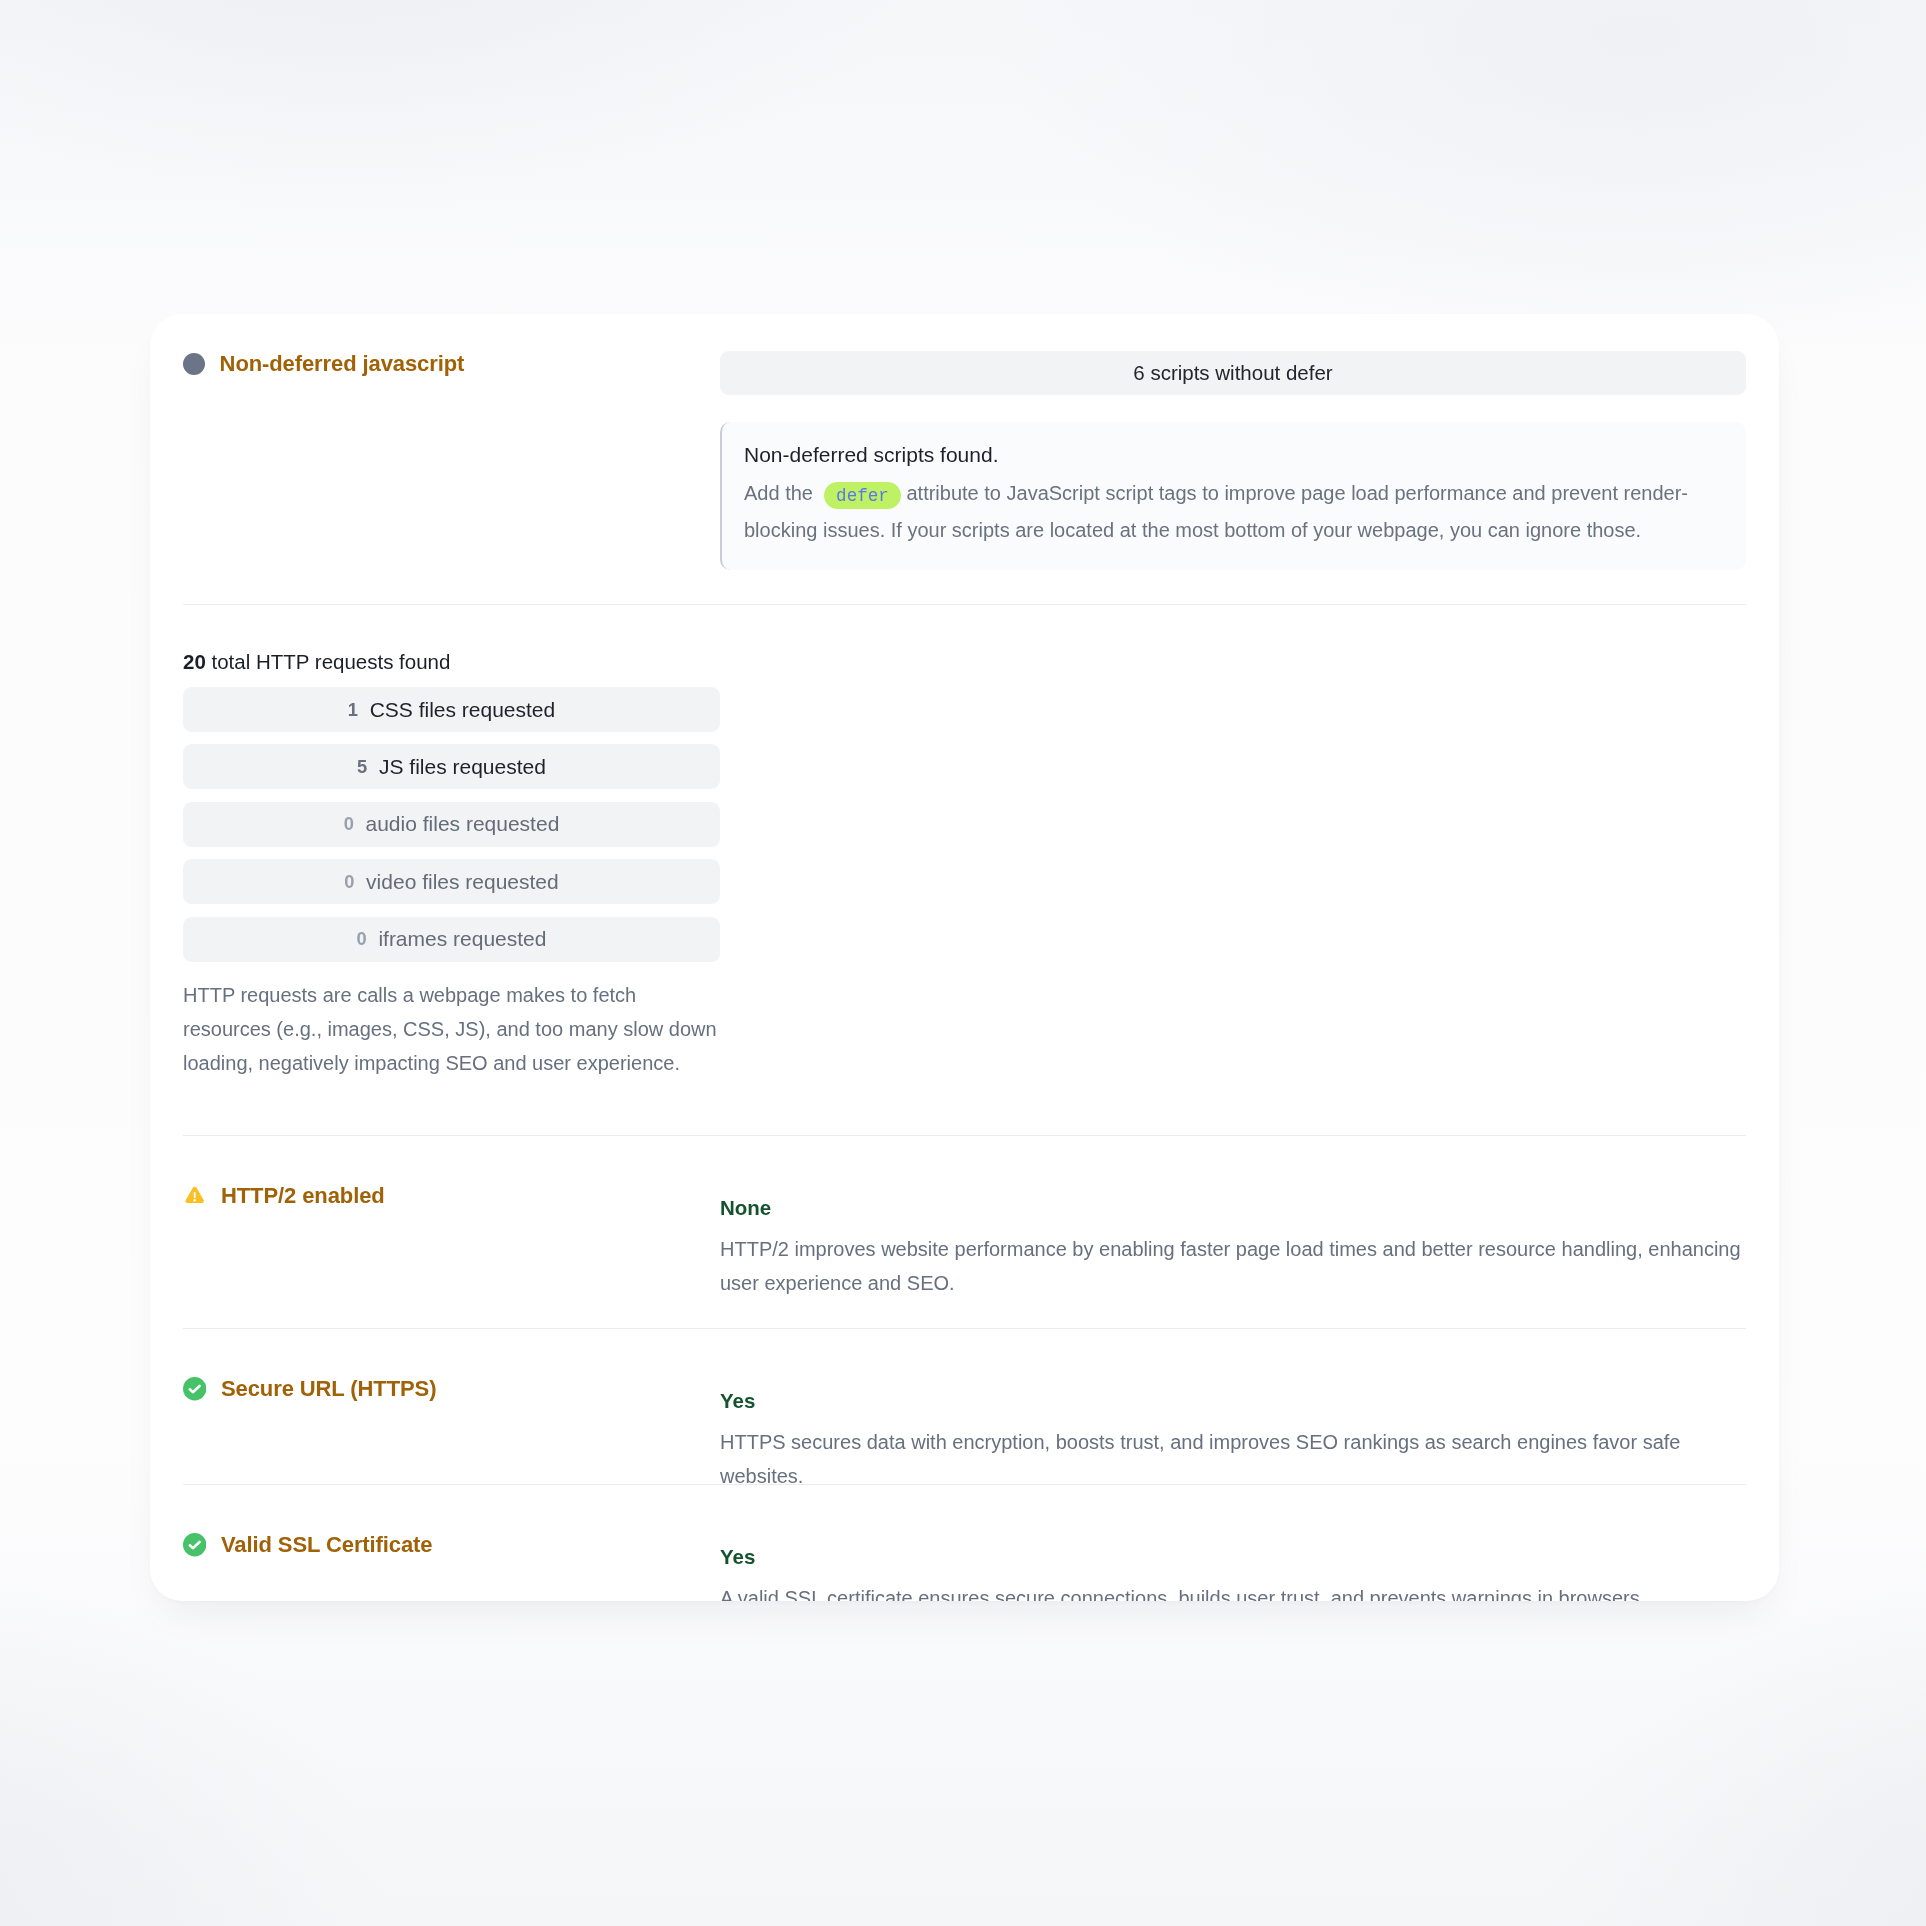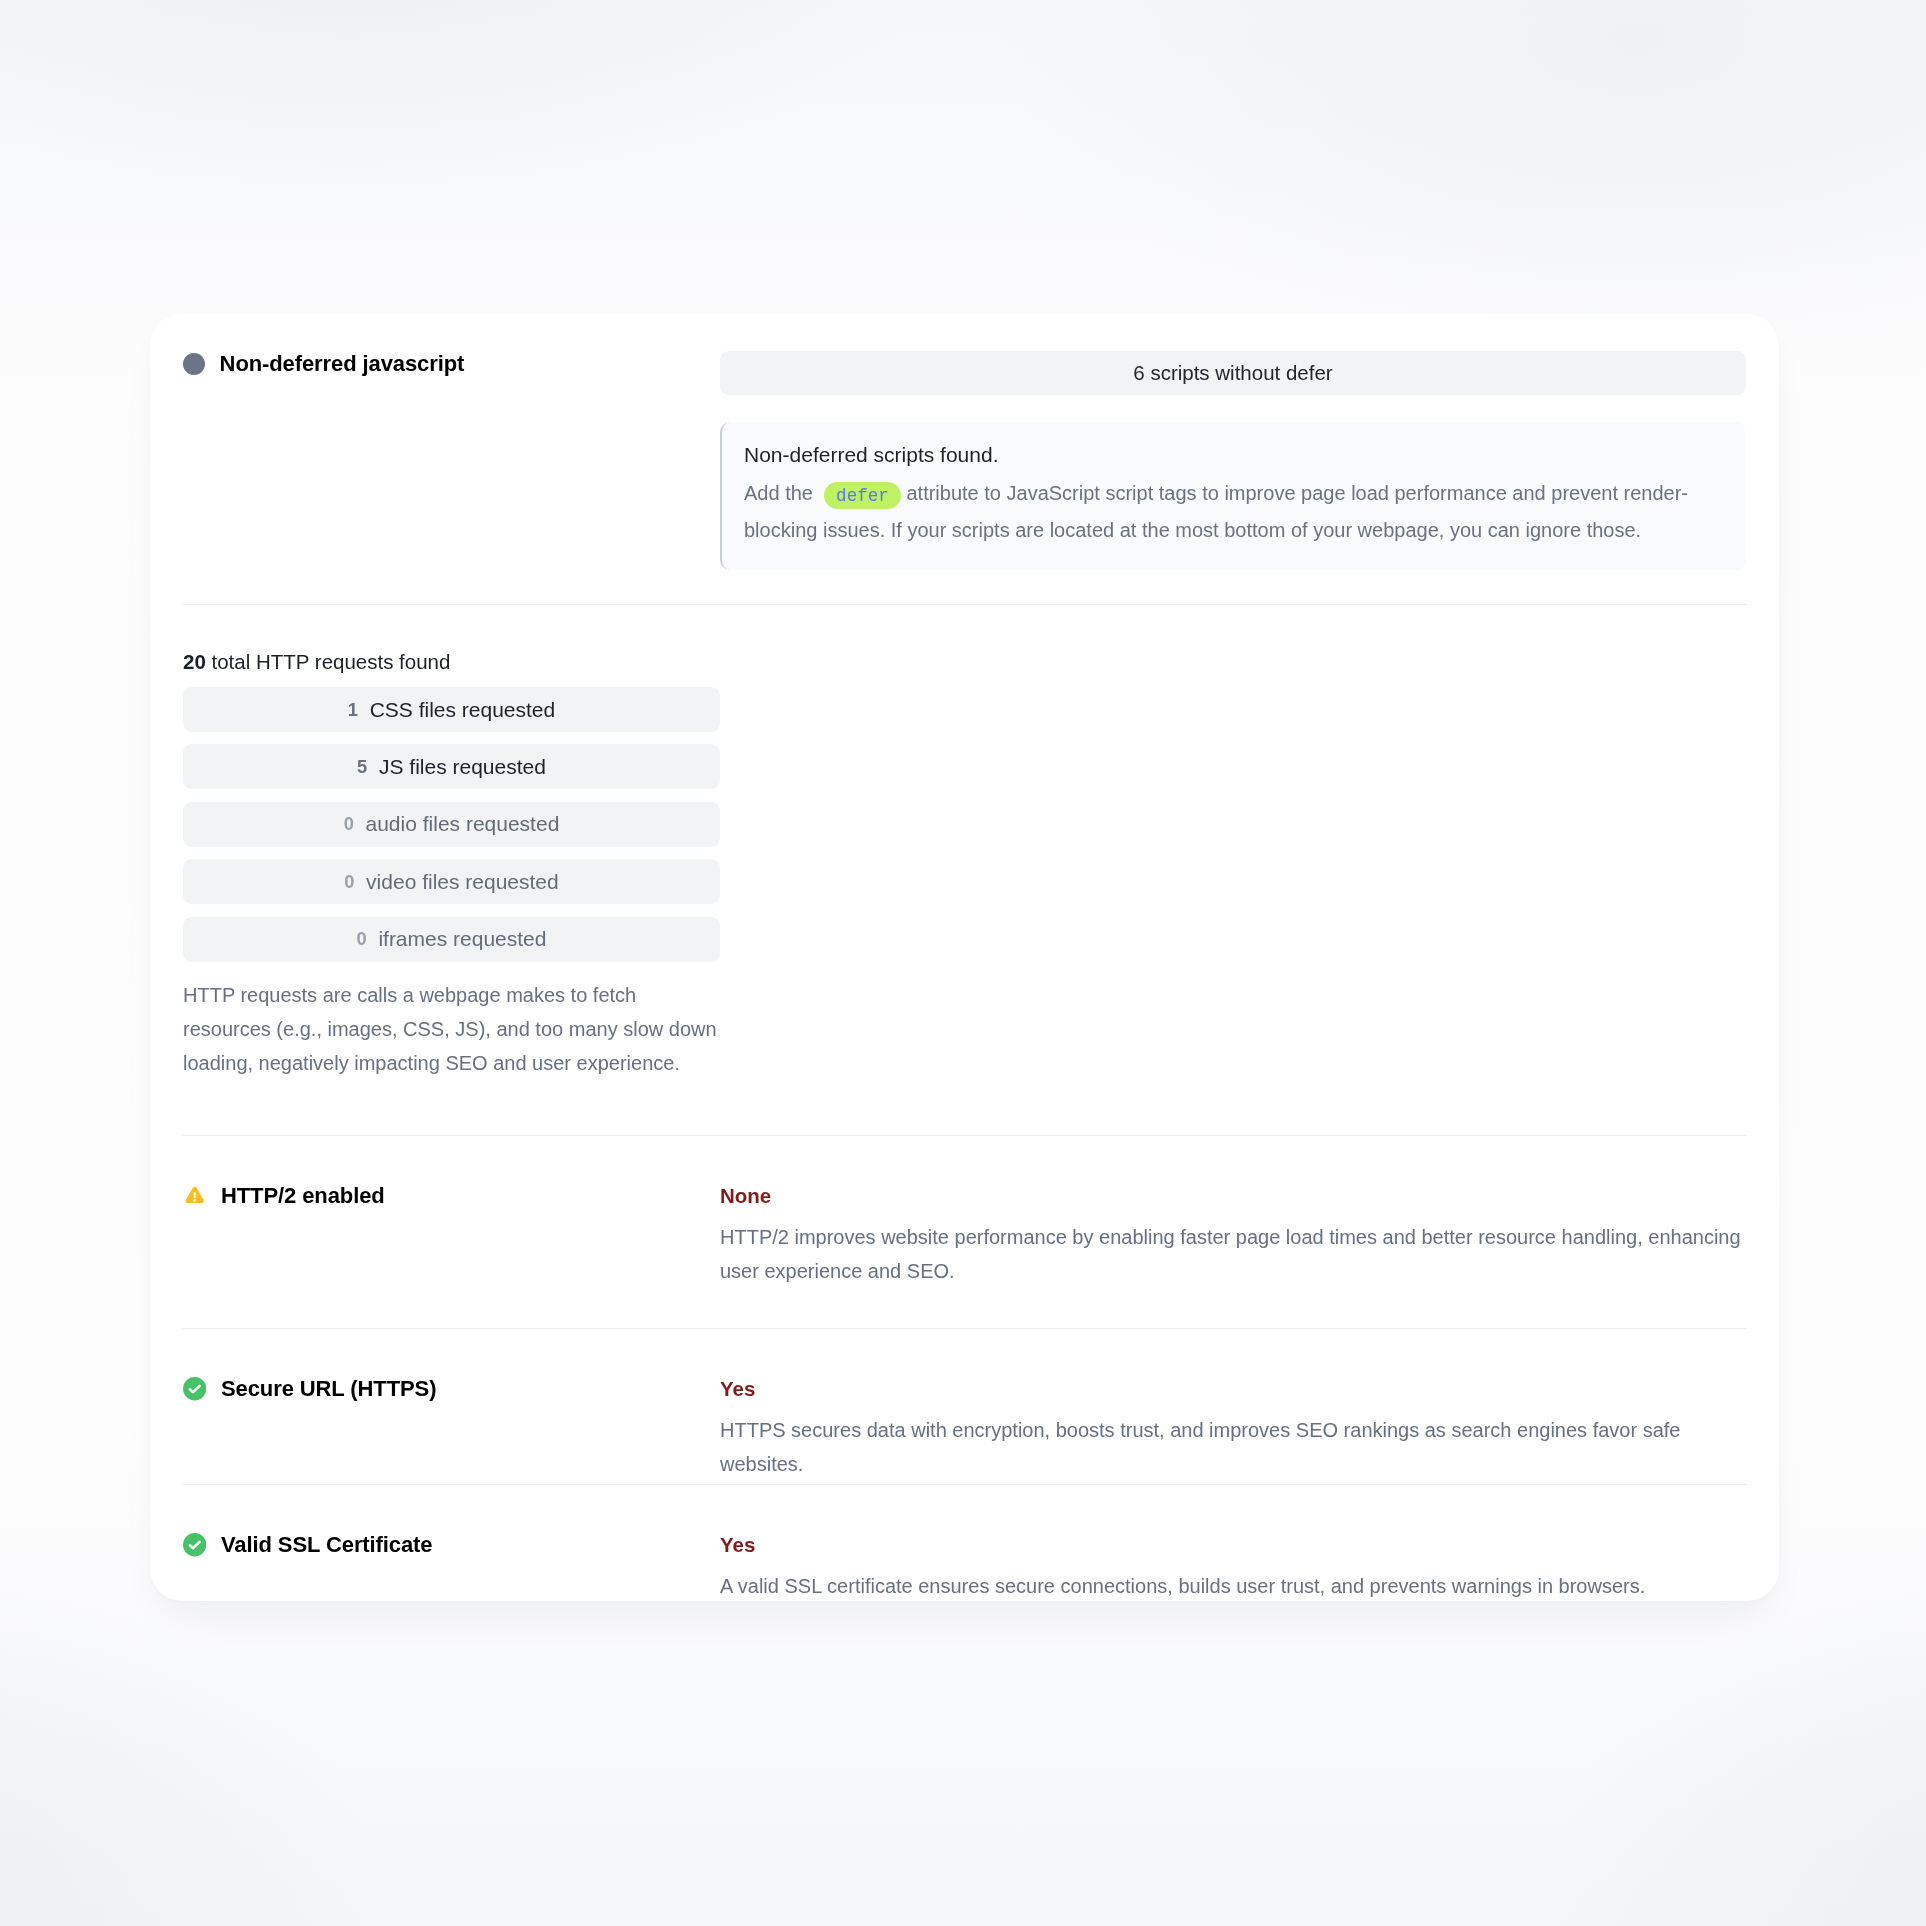--- a/index.html
+++ b/index.html
@@ -24,21 +24,21 @@
   }
   .section + .section{border-top:1.5px solid #eaecf0;}
   .sec-1{height:290px;padding-top:37px;}
   .sec-2{height:531px;padding-top:44px;}
   .sec-3{height:193px;padding-top:47px;}
   .sec-4{height:156px;padding-top:47px;}
   .sec-5{height:117px;padding-top:47px;}
   .label-col{display:flex;align-items:flex-start;}
   .label-wrap{display:flex;align-items:center;gap:14.6px;}
   .sec-label{
-    font-size:22px;font-weight:700;color:#000000;letter-spacing:-0.1px;line-height:26px;
+    font-size:22px;font-weight:700;color:#a16207;letter-spacing:-0.1px;line-height:26px;
   }
   .icon{width:23.4px;height:23.4px;flex:0 0 23.4px;display:block;}
   .dot{width:22px;height:22px;border-radius:50%;background:#6b7587;flex:0 0 22px;}
   .pill{
     background:#f1f3f4;border-radius:8.8px;height:44px;
     display:flex;align-items:center;justify-content:center;gap:11.7px;
     box-sizing:border-box;
   }
   .summary-badge{font-size:20.5px;font-weight:500;color:#22262e;}
   .callout{
@@ -55,21 +55,21 @@
   .total-line{font-size:20.5px;color:#1a1f28;line-height:25px;}
   .total-line b{font-weight:700;}
   .bars{margin-top:13px;display:flex;flex-direction:column;gap:12.4px;}
   .bar{height:45px;}
   .bar .count{font-size:18.3px;font-weight:700;color:#697180;}
   .bar .blabel{font-size:21px;font-weight:400;color:#1d222b;}
   .bar.zero .count{color:#9aa1ac;}
   .bar.zero .blabel{color:#646c79;}
   .desc{font-size:20px;color:#67707f;line-height:34px;}
   .bars-desc{margin-top:16px;}
-  .value{font-size:20.5px;font-weight:700;color:#7f1d1d;line-height:25px;}
+  .value{font-size:20.5px;font-weight:700;color:#14532d;line-height:25px;margin-top:12px;}
   .value-desc{margin-top:11.7px;}
 </style>
 </head>
 <body>
 
 <div class="card">
 
   <div class="section sec-1">
     <div class="label-col">
       <div class="label-wrap">

